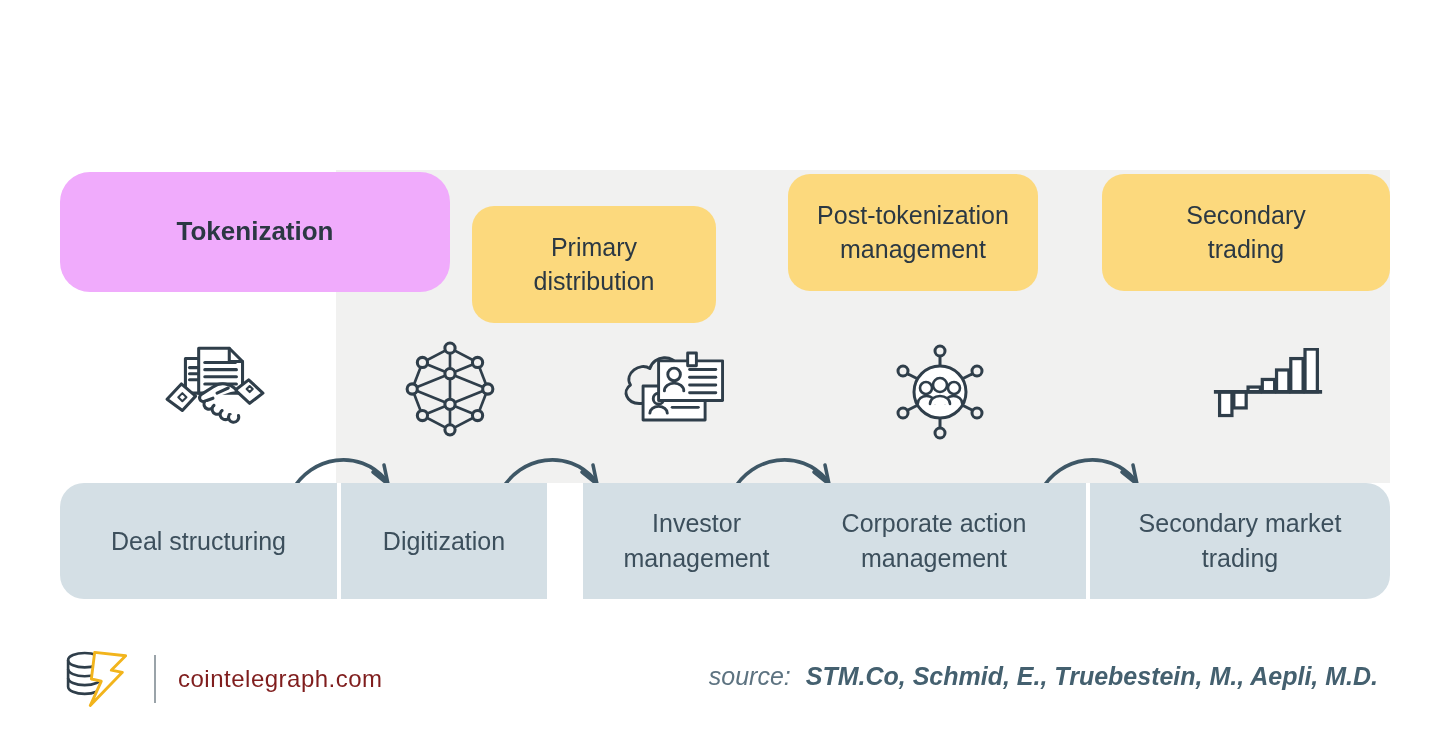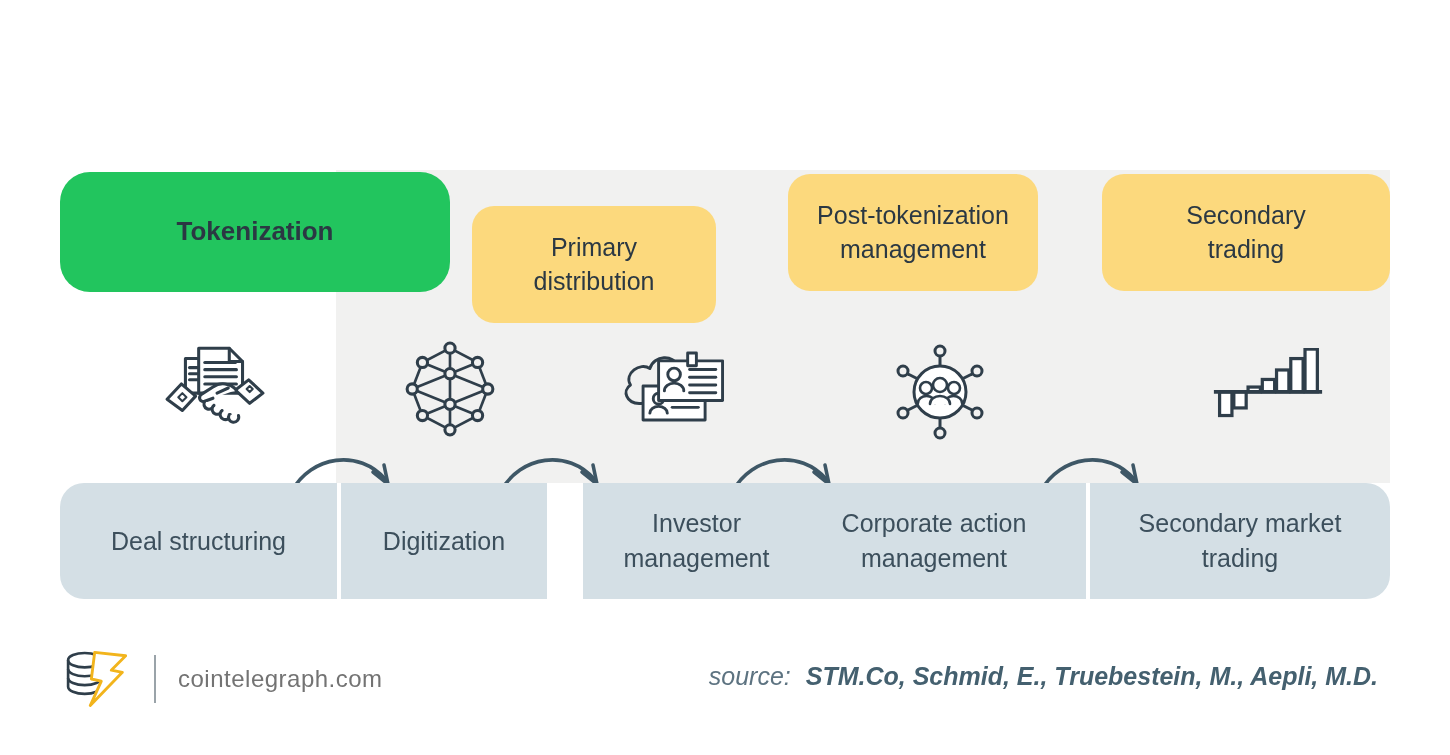--- a/index.html
+++ b/index.html
@@ -15,21 +15,21 @@
   
   .gray-panel{position:absolute;left:336px;top:170px;width:1054px;height:313px;background:#f1f1f0;}
 
   
   .stage{
     position:absolute;top:174px;height:117px;border-radius:22px;background:#fcd97d;
     display:flex;align-items:center;justify-content:center;text-align:center;
     font-size:25px;line-height:1.35;color:#2b3843;
   }
   .stage span{display:block;margin:0 auto;}
-  .stage-0{left:60px;top:172px;height:120px;width:390px;background:#22c55e;border-radius:30px;font-weight:bold;font-size:26px;}
+  .stage-0{left:60px;top:172px;height:120px;width:390px;background:#f0abfc;border-radius:30px;font-weight:bold;font-size:26px;}
   .stage-1{left:472px;width:244px;margin-top:32px;}
   .stage-1 span{max-width:175px;}
   .stage-2{left:788px;width:250px;}
   .stage-2 span{max-width:230px;}
   .stage-3{left:1102px;width:288px;}
   .stage-3 span{max-width:140px;}
 
   
   .icon{position:absolute;top:340px;}
   .icon svg{display:block;}
@@ -51,21 +51,21 @@
   .step-3{left:782px;width:304px;}
   .step-3 span{max-width:240px;}
   .step-4{left:1090px;width:300px;border-radius:0 24px 24px 0;}
   .step-4 span{max-width:250px;}
 
   
   .footer{position:absolute;left:60px;right:60px;top:640px;height:80px;}
   .brand{position:absolute;left:0;top:8px;display:flex;align-items:center;}
   .brand-logo{display:block;}
   .brand-divider{width:2px;height:48px;background:#9aa3a9;margin:0 22px 0 18px;}
-  .site-name{font-size:24px;color:#737373;letter-spacing:0.5px;}
+  .site-name{font-size:24px;color:#7f1d1d;letter-spacing:0.5px;}
   .source{
     position:absolute;right:12px;top:22px;font-size:25px;font-style:italic;color:#4c6473;
     white-space:nowrap;
   }
   .source .src-label{font-weight:normal;margin-right:8px;color:#5d7381;}
   .source .src-value{font-weight:bold;color:#44606f;}
 </style>
 </head>
 <body>
 

